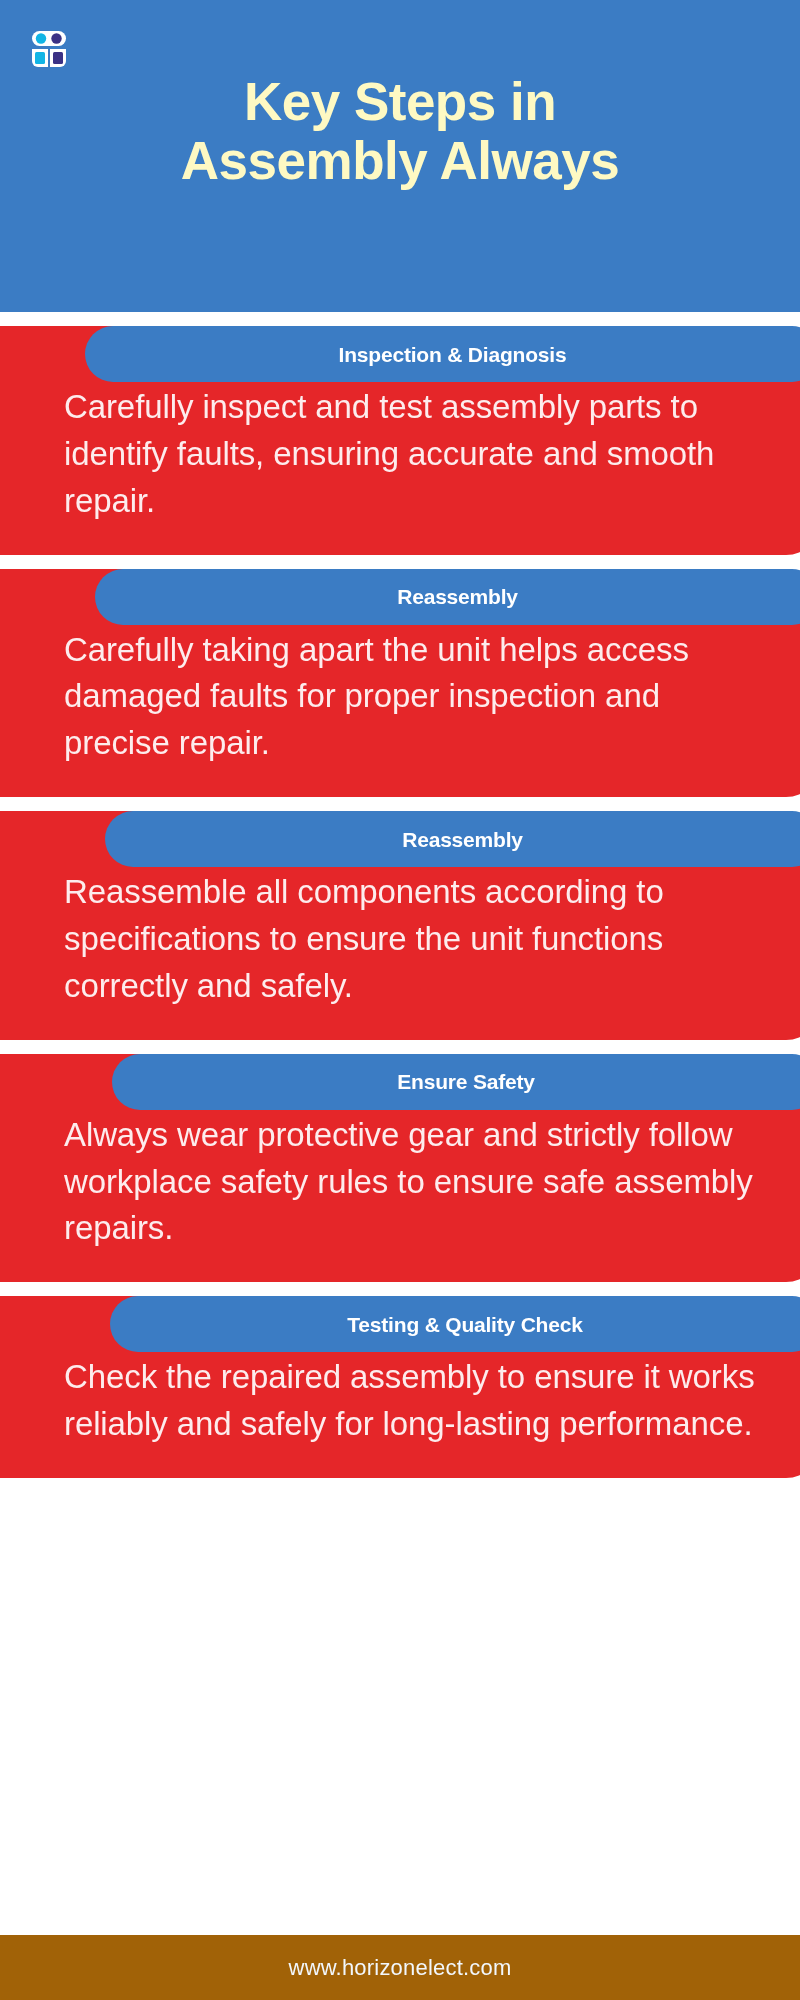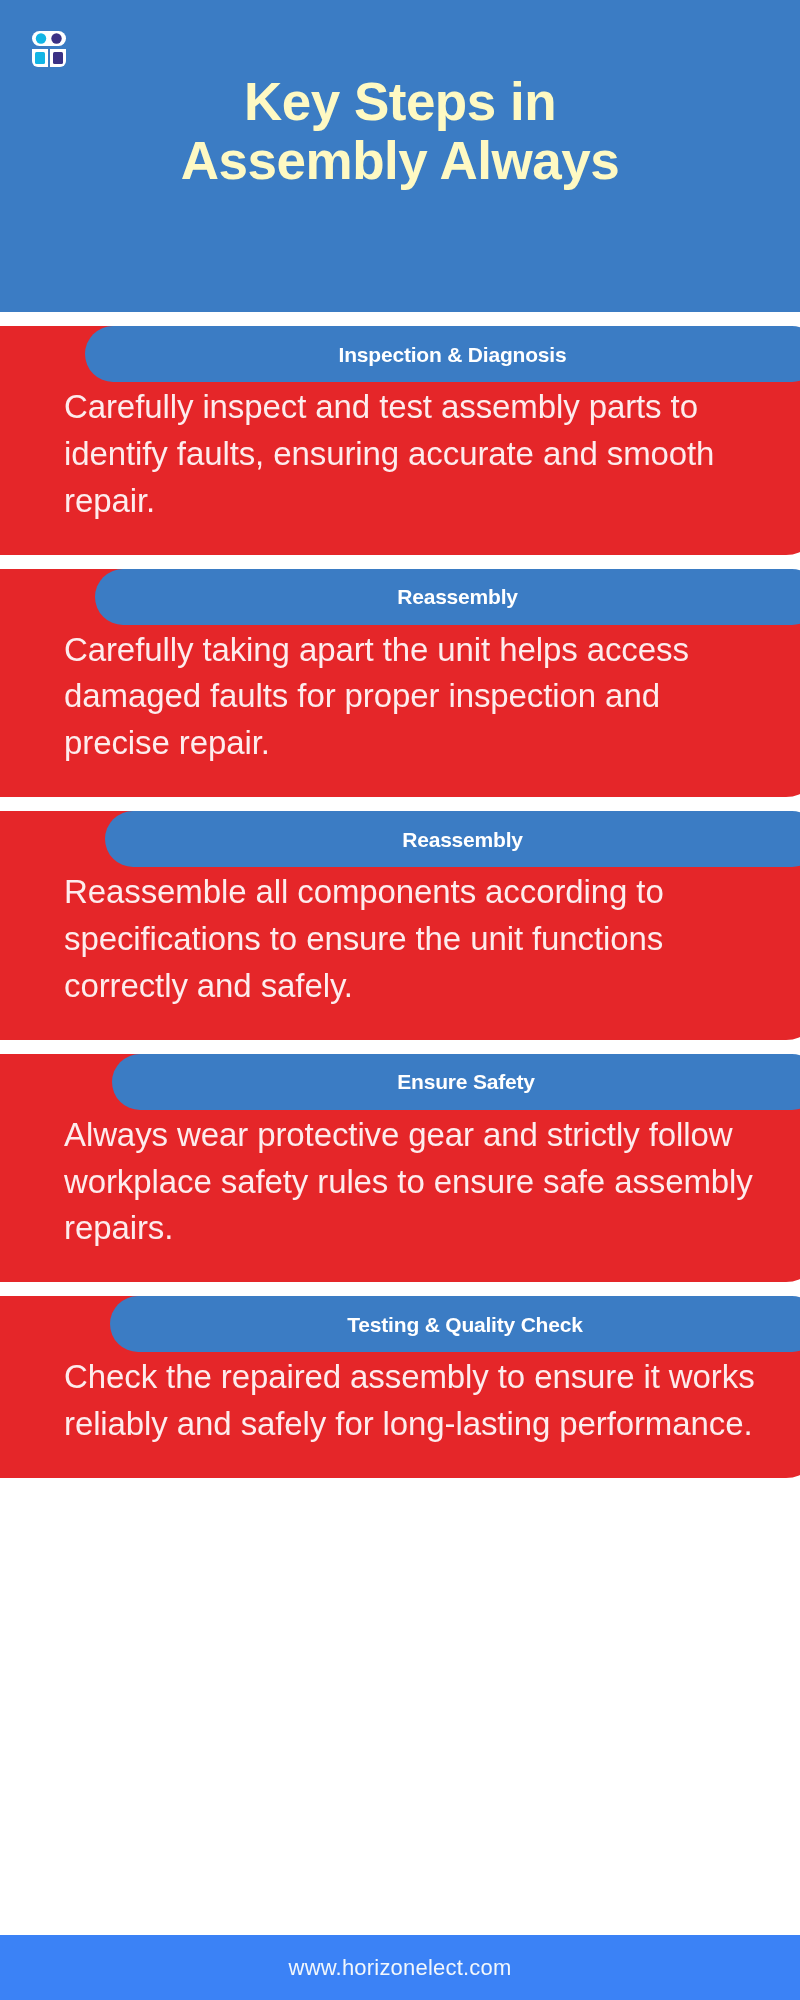--- a/index.html
+++ b/index.html
@@ -110,21 +110,21 @@
   .pill-5 { left: 110px; right: -20px; }
   .pill-6 { left: 112px; right: -20px; }
 
   
   .footer {
     position: absolute;
     left: 0;
     bottom: 0;
     width: 800px;
     height: 65px;
-    background: #3b82f6;
+    background: #a16207;
     display: flex;
     align-items: center;
     justify-content: center;
   }
   .footer-url {
     color: #f2f7fc;
     font-size: 22px;
     letter-spacing: 0.2px;
   }
 </style>

